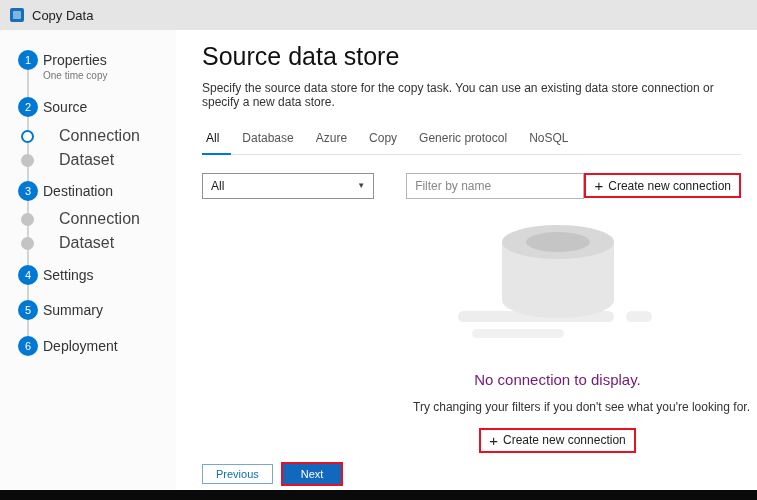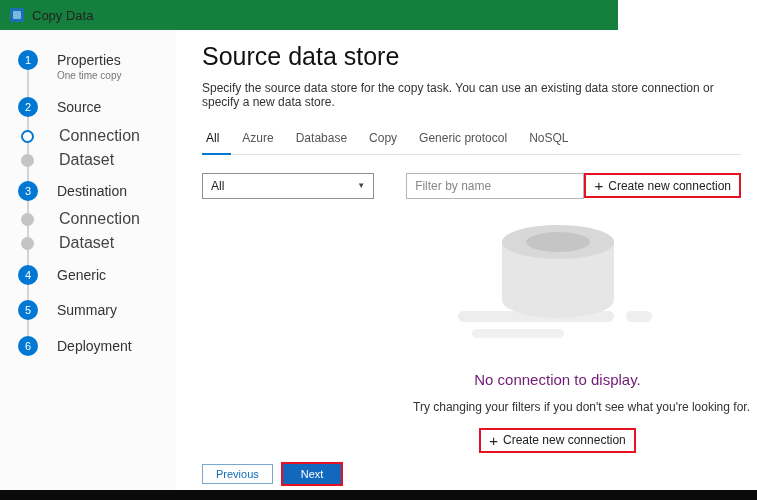--- a/index.html
+++ b/index.html
@@ -5,36 +5,36 @@
   :root { --accent:#0078d4; --annotation:#e81123; --primary-btn:#1168bd; }
   * { box-sizing:border-box; }
   html,body { margin:0; padding:0; }
   body {
     width:757px; height:500px; position:relative; overflow:hidden;
     background:#fff; font-family:"Liberation Sans", sans-serif;
   }
 
   
   .app-header {
-    position:absolute; top:0; left:0; width:618px; height:30px;
-    background:#15803d; display:flex; align-items:center; padding-left:10px;
+    position:absolute; top:0; left:0; width:757px; height:30px;
+    background:#e5e5e5; display:flex; align-items:center; padding-left:10px;
   }
   .app-icon { width:14px; height:14px; background:#1a6fb4; border-radius:2px; position:relative; margin-right:8px; flex:0 0 14px; }
   .app-icon::after { content:""; position:absolute; left:3px; top:3px; width:8px; height:8px; background:#7ab8e0; border-radius:1px; }
   .app-title { font-size:13px; color:#222; }
 
   
   .sidebar { position:absolute; top:30px; left:0; width:176px; height:460px; background:#fbfbfb; }
   .vline { position:absolute; left:27px; top:30px; width:2px; height:288px; background:#d4d4d4; }
   .step { position:absolute; left:18px; display:flex; align-items:flex-start; cursor:pointer; }
   .bubble {
     width:20px; height:20px; border-radius:50%; background:var(--accent); color:#fff;
     font-size:11px; display:flex; align-items:center; justify-content:center; flex:0 0 20px;
   }
-  .step-texts { margin-left:19px; display:flex; flex-direction:column; }
+  .step-texts { margin-left:5px; display:flex; flex-direction:column; }
   .step-label { font-size:14px; color:#333; line-height:20px; white-space:nowrap; }
   .step-sub { font-size:10px; color:#777; white-space:nowrap; }
   .substep { position:absolute; left:21px; display:flex; align-items:center; cursor:pointer; }
   .dot { width:13px; height:13px; border-radius:50%; background:#c4c4c4; flex:0 0 13px; }
   .dot.current { background:#fff; border:2px solid var(--accent); }
   .substep-label { margin-left:25px; font-size:16px; color:#444; white-space:nowrap; }
 
   
   .main {
     position:absolute; top:30px; left:176px; width:581px; height:460px;
@@ -143,21 +143,21 @@
     <span class="substep-label">Connection</span>
   </div>
   <div class="substep" style="top:204px">
     <span class="dot"></span>
     <span class="substep-label">Dataset</span>
   </div>
 
   <div class="step" style="top:235px">
     <span class="bubble">4</span>
     <span class="step-texts">
-      <span class="step-label">Generic</span>
+      <span class="step-label">Settings</span>
     </span>
   </div>
 
   <div class="step" style="top:270px">
     <span class="bubble">5</span>
     <span class="step-texts">
       <span class="step-label">Summary</span>
     </span>
   </div>
 
@@ -168,22 +168,22 @@
     </span>
   </div>
 </div>
 
 <div class="main">
   <h1 class="page-title">Source data store</h1>
   <div class="page-desc">Specify the source data store for the copy task. You can use an existing data store connection or specify a new data store.</div>
 
   <div class="tabs">
     <div class="tab active">All</div>
+    <div class="tab">Database</div>
     <div class="tab">Azure</div>
-    <div class="tab">Database</div>
     <div class="tab">Copy</div>
     <div class="tab">Generic protocol</div>
     <div class="tab">NoSQL</div>
   </div>
 
   <div class="filter-row">
     <div class="dropdown">
       <span>All</span>
       <span class="caret">▼</span>
     </div>

